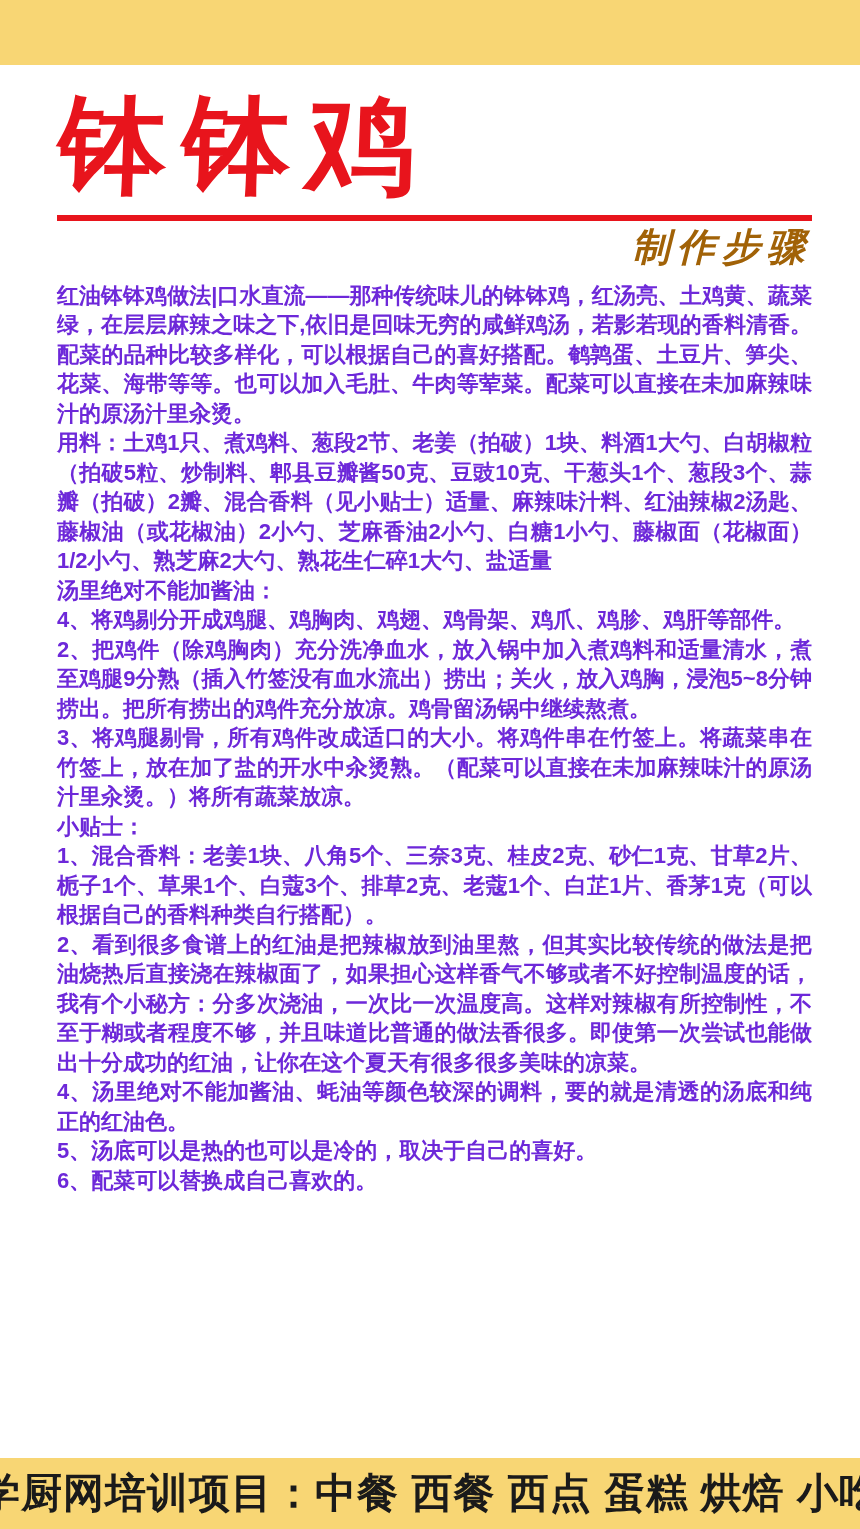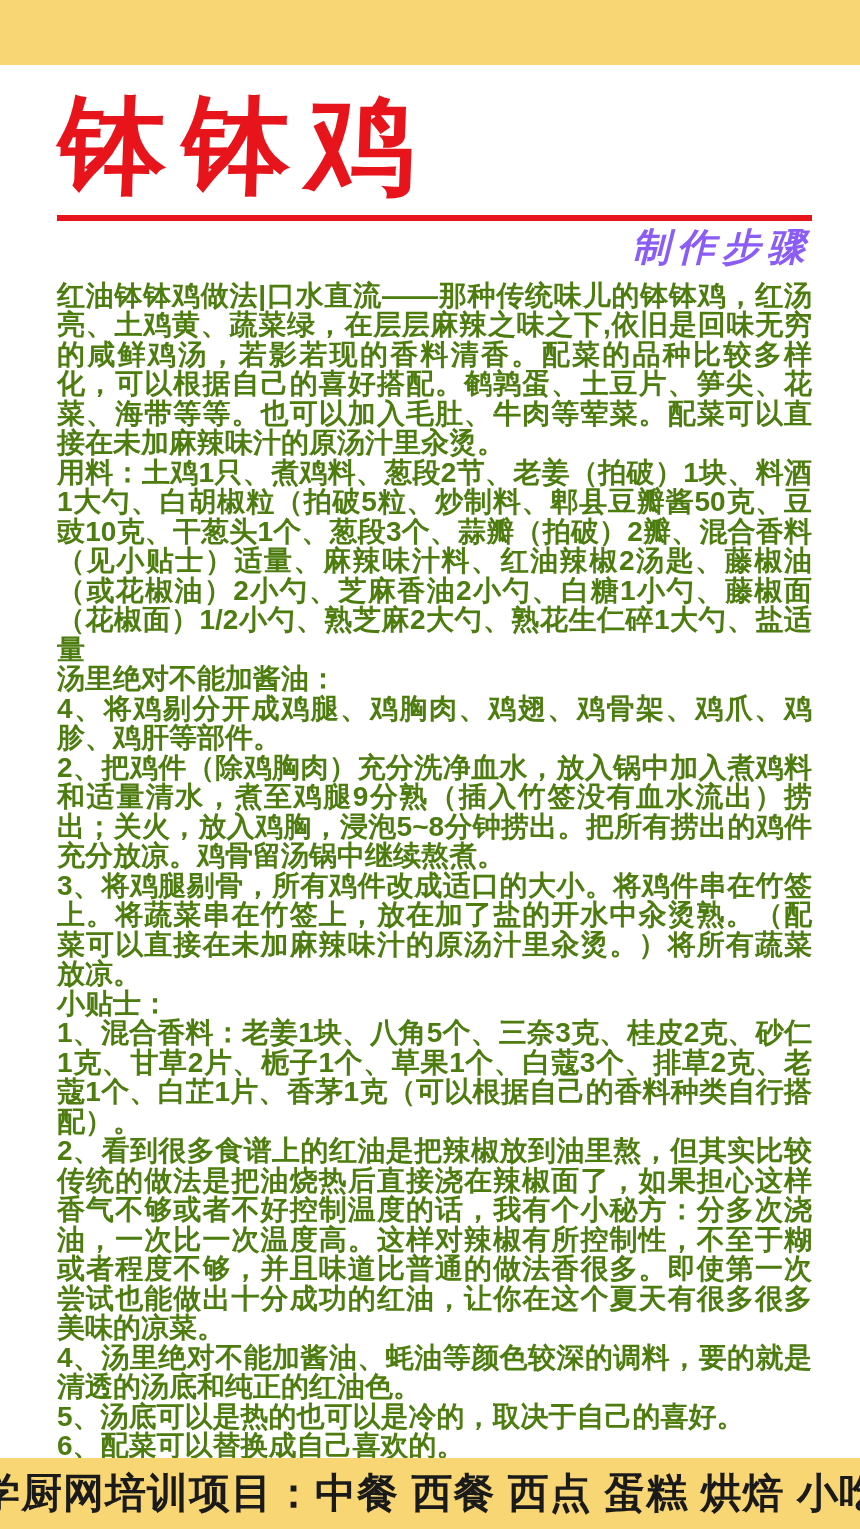--- a/index.html
+++ b/index.html
@@ -60,31 +60,31 @@
     white-space: nowrap;
   }
   .divider {
     margin-top: 16px;
     height: 6px;
     background: #e8141c;
   }
   .subtitle {
     margin: 6px 0 0 0;
     text-align: right;
-    color: #8b5cf6;
+    color: #a16207;
     font-size: 38px;
     font-weight: 900;
     font-style: italic;
     letter-spacing: 7px;
     line-height: 1.1;
   }
   .body-text {
     margin-top: 12px;
-    color: #4d7c0f;
-    font-size: 28px;
+    color: #6d28d9;
+    font-size: 22px;
     line-height: 29.5px;
     font-weight: 700;
     text-align: justify;
   }
   .body-text p {
     margin: 0;
     padding: 0;
   }
 </style>
 </head>

